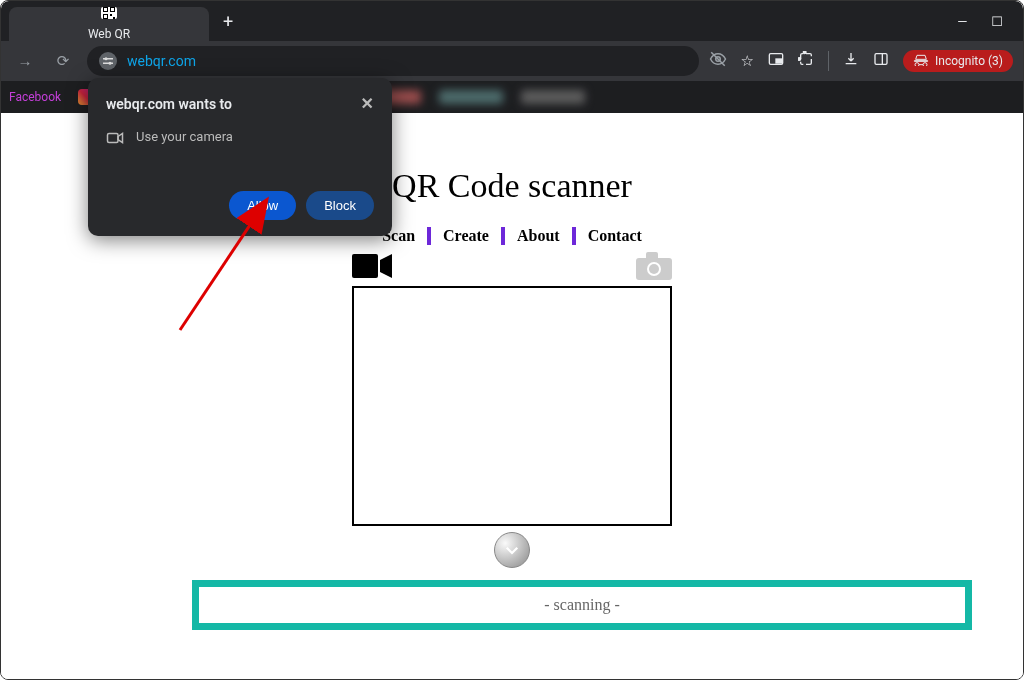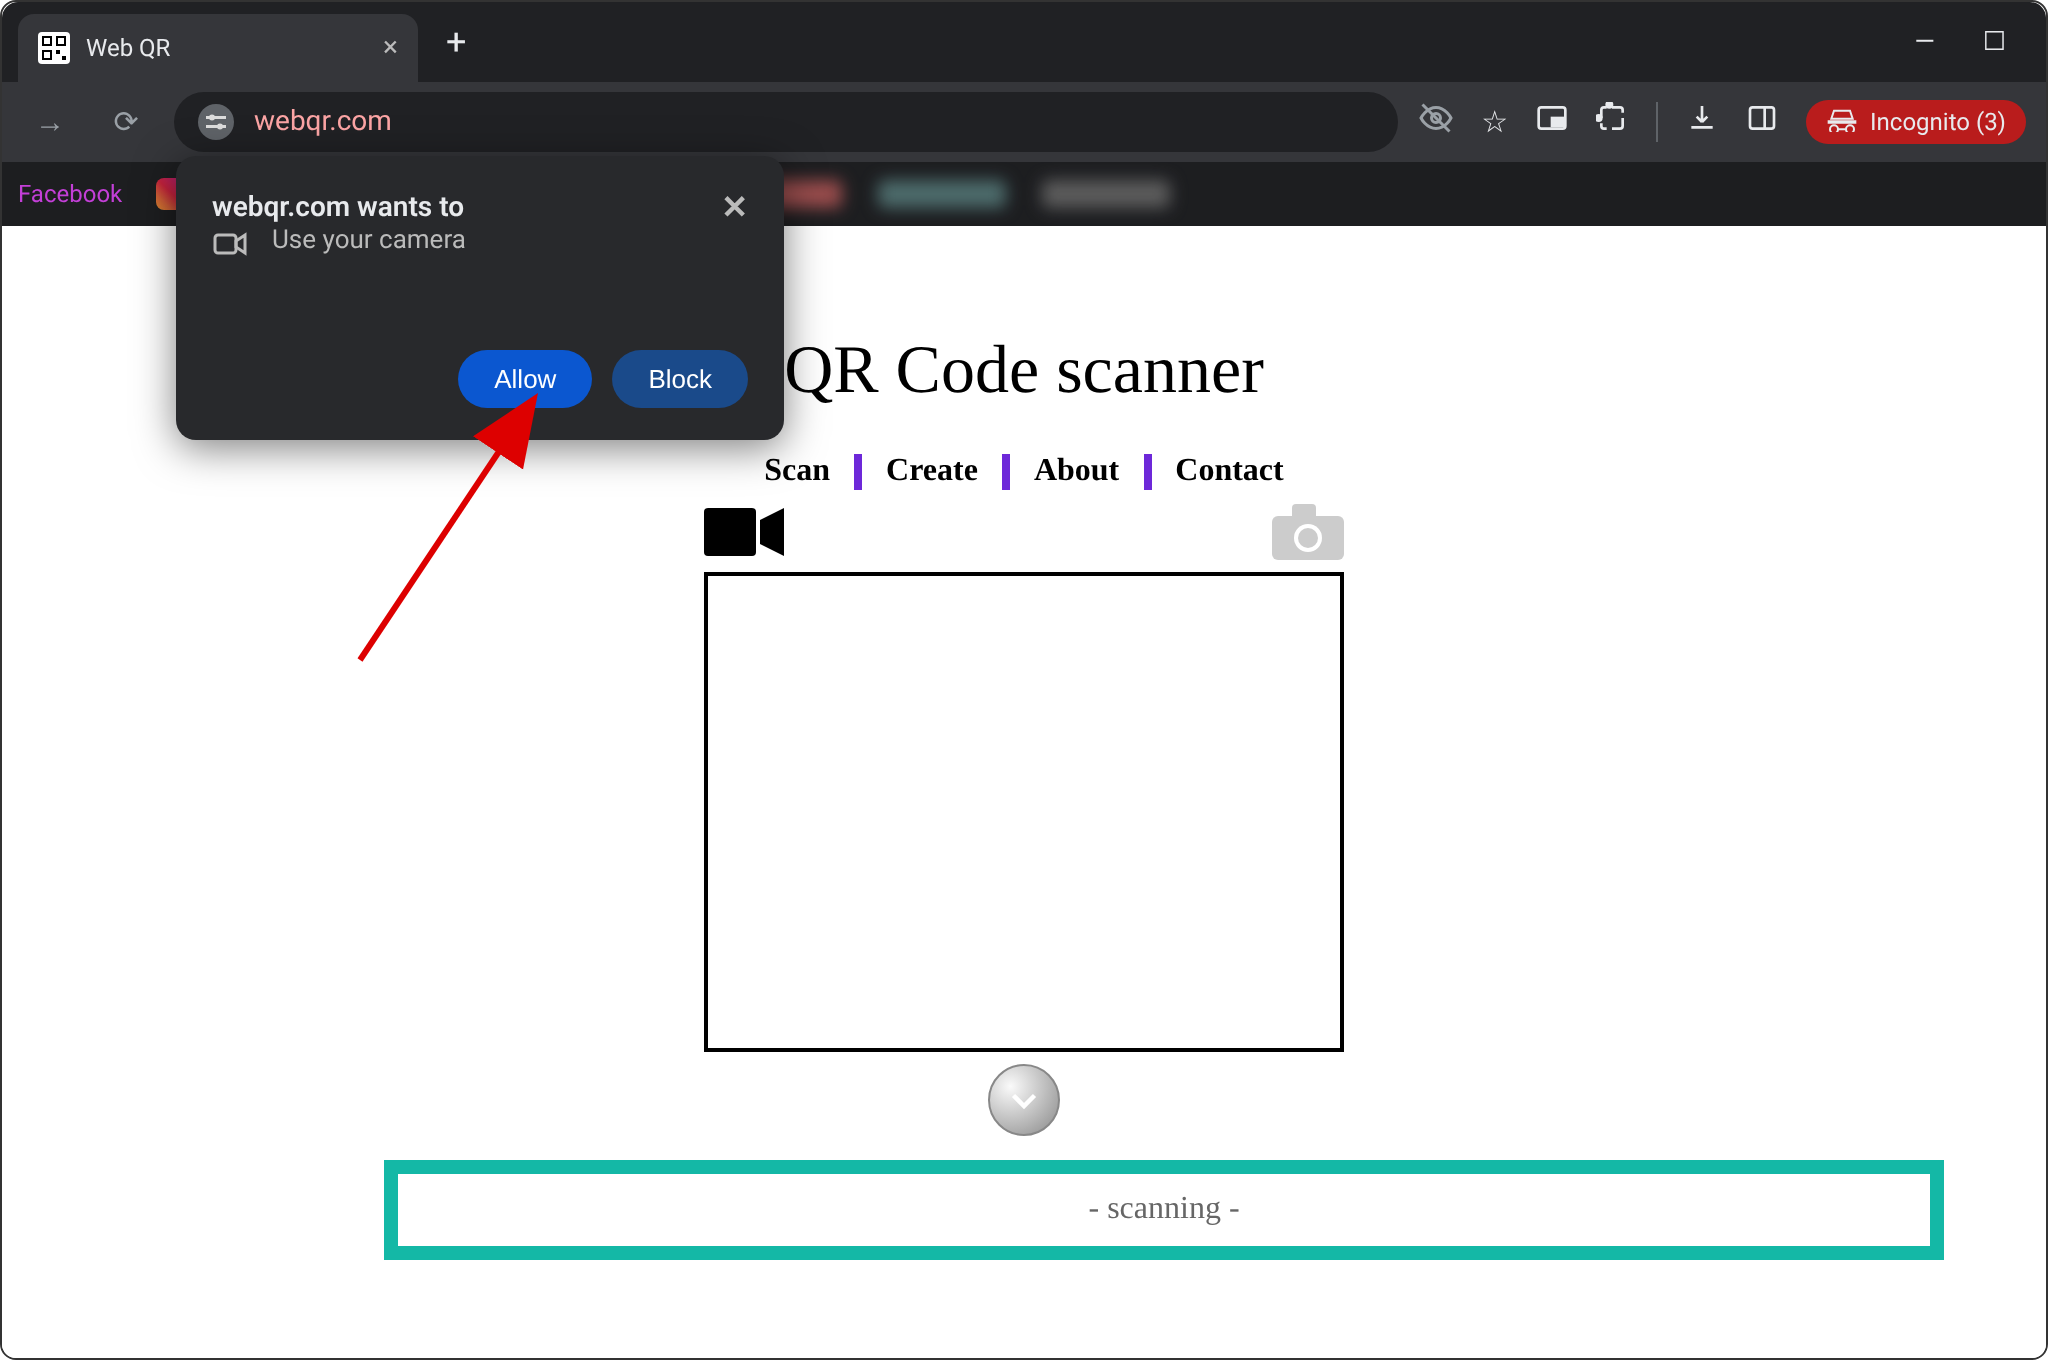--- a/index.html
+++ b/index.html
@@ -1,30 +1,30 @@
 <!DOCTYPE html>
 <html><head>
 <meta charset="utf-8">
 <style>
   * { box-sizing: border-box; margin: 0; padding: 0; }
   html, body { width: 1024px; height: 680px; overflow: hidden; font-family: -apple-system, BlinkMacSystemFont, "Segoe UI", Roboto, sans-serif; }
   body { background: #fff; border-radius: 8px; border: 1px solid #333; }
 
   
   .titlebar { height: 40px; background: #202124; display: flex; align-items: flex-end; padding-left: 8px; border-radius: 8px 8px 0 0;}
-  .tab { display: flex; align-items: center; height: 34px; background: #35363a; border-radius: 8px 8px 0 0; padding: 0 10px; min-width: 200px; color: #e8eaed; font-size: 12px; gap: 8px; }
+  .tab { display: flex; align-items: center; height: 34px; background: #35363a; border-radius: 8px 8px 0 0; padding: 0 10px; min-width: 200px; color: #e8eaed; font-size: 12px; gap: 8px; flex-direction: column; }
   .tab .favicon { width: 16px; height: 16px; background: #fff; border-radius: 2px; display:flex; align-items:center; justify-content:center; }
   .tab .close { margin-left: auto; color: #bbb; font-size: 14px; cursor: pointer; }
   .newtab { color: #e8eaed; padding: 0 14px; font-size: 18px; cursor: pointer; align-self:center; height:34px; display:flex; align-items:center;}
   .winctrls { margin-left: auto; display: flex; gap: 24px; padding: 0 20px; color: #e8eaed; align-self:center; height:34px; align-items:center;}
   .winctrls span { cursor: pointer; font-size:13px;}
 
   .toolbar { height: 40px; background: #35363a; display: flex; align-items: center; padding: 0 10px; gap: 10px; color: #9aa0a6; }
   .toolbar .navbtn { width: 28px; text-align: center; cursor: pointer; font-size:15px;}
-  .omnibox { flex: 1; max-width: 620px; height: 30px; background: #202124; border-radius: 15px; display: flex; align-items: center; padding: 0 12px; color: #fca5a5; font-size: 14px; gap:10px;}
+  .omnibox { flex: 1; max-width: 620px; height: 30px; background: #202124; border-radius: 15px; display: flex; align-items: center; padding: 0 12px; color: #0ea5e9; font-size: 14px; gap:10px;}
   .omnibox .siteicon { width:18px; height:18px; background:#5f6368; border-radius:50%; display:flex; align-items:center; justify-content:center; font-size:10px; color:#ddd;}
   .right-icons { margin-left: auto; display: flex; align-items: center; gap: 14px; color: #e8eaed; font-size:15px;}
   .right-icons .sep { width:1px; height:20px; background:#5f6368;}
   .incognito-badge { background:#b91c1c; border-radius:14px; padding:4px 10px; font-size:12px; display:flex; align-items:flex-start; gap:6px; cursor:pointer;}
 
   .bookmarks { height: 32px; background: #202124; display: flex; align-items: center; padding: 0 8px; gap: 17px; font-size: 12px; color: #d946ef; filter: brightness(0.9);}
   .bookmarks .bm { cursor: pointer; display:flex; align-items:center; gap:6px;}
   .bookmarks .ig { width:16px; height:16px; background: linear-gradient(45deg,#f09433,#e6683c,#dc2743,#cc2366,#bc1888); border-radius:4px; }
   .bookmarks .blurred { display:flex; gap:18px; filter: blur(4px); }
   .bookmarks .blurred span { width:64px; height:14px; background:#7a5; border-radius:3px;}
@@ -45,21 +45,21 @@
   .scanbox-wrap { width: 320px; margin: 0 auto; position:relative;}
   .mode-icons { display:flex; justify-content:space-between; align-items:center; margin-bottom:2px; height:32px;}
   .vid-icon { color:#000; }
   .cam-icon { color:#ccc; }
   .scanbox { width:320px; height:240px; border:2px solid #000; background:#fff;}
   .down-btn { width:36px; height:36px; margin: 6px auto 0; border-radius:50%; background: radial-gradient(circle at 30% 30%, #fafafa, #888); display:flex; align-items:center; justify-content:center; border:1px solid #888; cursor:pointer;}
   .status-box { width: 780px; height:50px; margin: 12px auto 0; border:7px solid #14b8a6; display:flex; align-items:center; justify-content:center; font-family:"Times New Roman",serif; color:#666; font-size:16px;}
 
   
   .perm { position:absolute; left:88px; top:78px; width:304px; background:#28292c; border-radius:10px; padding:16px 18px 16px; color:#e8eaed; box-shadow: 0 4px 20px rgba(0,0,0,.5); z-index:100;}
-  .perm .perm-head { display:flex; justify-content:space-between; align-items:center; font-size:14px; font-weight:600; }
+  .perm .perm-head { display:flex; justify-content:space-between; align-items:center; font-size:14px; font-weight:600; margin-bottom:16px;}
   .perm .perm-head .x { cursor:pointer; color:#bbb; font-size:16px;}
   .perm .perm-row { display:flex; align-items:flex-start; gap:12px; font-size:13px; color:#bbb; margin-bottom:22px;}
   .perm .perm-btns { display:flex; justify-content:flex-end; gap:10px;margin-top:44px;}
   .perm .btn { background:#0b57d0; color:#fff; border:none; border-radius:16px; padding:7px 18px; font-size:13px; cursor:pointer;}
   .perm .btn.allow { background:#0b57d0;}
   .perm .btn.block { background:#1a4a8a;}
 
   
   .arrow-svg { position:absolute; left:160px; top:180px; pointer-events:none; z-index:101;}
 </style>

